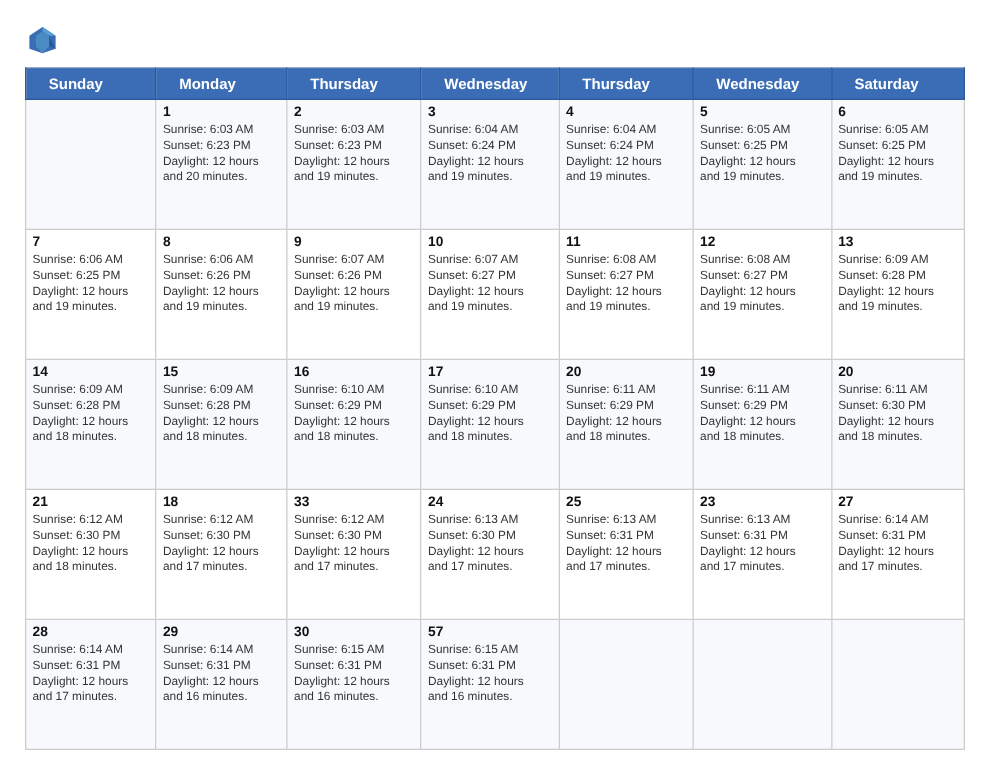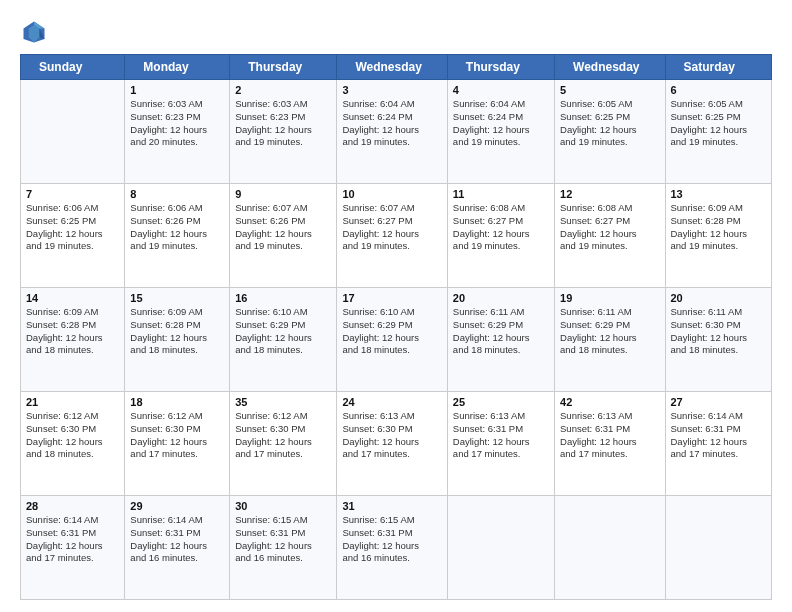--- a/index.html
+++ b/index.html
@@ -287,42 +287,42 @@
 and 18 minutes.</div>
           </td>
           <td>
             <span class="day-number">18</span>
             <div class="day-info" style="white-space: pre-line;">Sunrise: 6:12 AM
 Sunset: 6:30 PM
 Daylight: 12 hours
 and 17 minutes.</div>
           </td>
           <td>
-            <span class="day-number">35</span>
+            <span class="day-number">33</span>
             <div class="day-info" style="white-space: pre-line;">Sunrise: 6:12 AM
 Sunset: 6:30 PM
 Daylight: 12 hours
 and 17 minutes.</div>
           </td>
           <td>
             <span class="day-number">24</span>
             <div class="day-info" style="white-space: pre-line;">Sunrise: 6:13 AM
 Sunset: 6:30 PM
 Daylight: 12 hours
 and 17 minutes.</div>
           </td>
           <td>
             <span class="day-number">25</span>
             <div class="day-info" style="white-space: pre-line;">Sunrise: 6:13 AM
 Sunset: 6:31 PM
 Daylight: 12 hours
 and 17 minutes.</div>
           </td>
           <td>
-            <span class="day-number">42</span>
+            <span class="day-number">23</span>
             <div class="day-info" style="white-space: pre-line;">Sunrise: 6:13 AM
 Sunset: 6:31 PM
 Daylight: 12 hours
 and 17 minutes.</div>
           </td>
           <td>
             <span class="day-number">27</span>
             <div class="day-info" style="white-space: pre-line;">Sunrise: 6:14 AM
 Sunset: 6:31 PM
 Daylight: 12 hours
@@ -345,21 +345,21 @@
 and 16 minutes.</div>
           </td>
           <td>
             <span class="day-number">30</span>
             <div class="day-info" style="white-space: pre-line;">Sunrise: 6:15 AM
 Sunset: 6:31 PM
 Daylight: 12 hours
 and 16 minutes.</div>
           </td>
           <td>
-            <span class="day-number">31</span>
+            <span class="day-number">57</span>
             <div class="day-info" style="white-space: pre-line;">Sunrise: 6:15 AM
 Sunset: 6:31 PM
 Daylight: 12 hours
 and 16 minutes.</div>
           </td>
           <td></td>
           <td></td>
           <td></td>
         </tr>
       </tbody>

